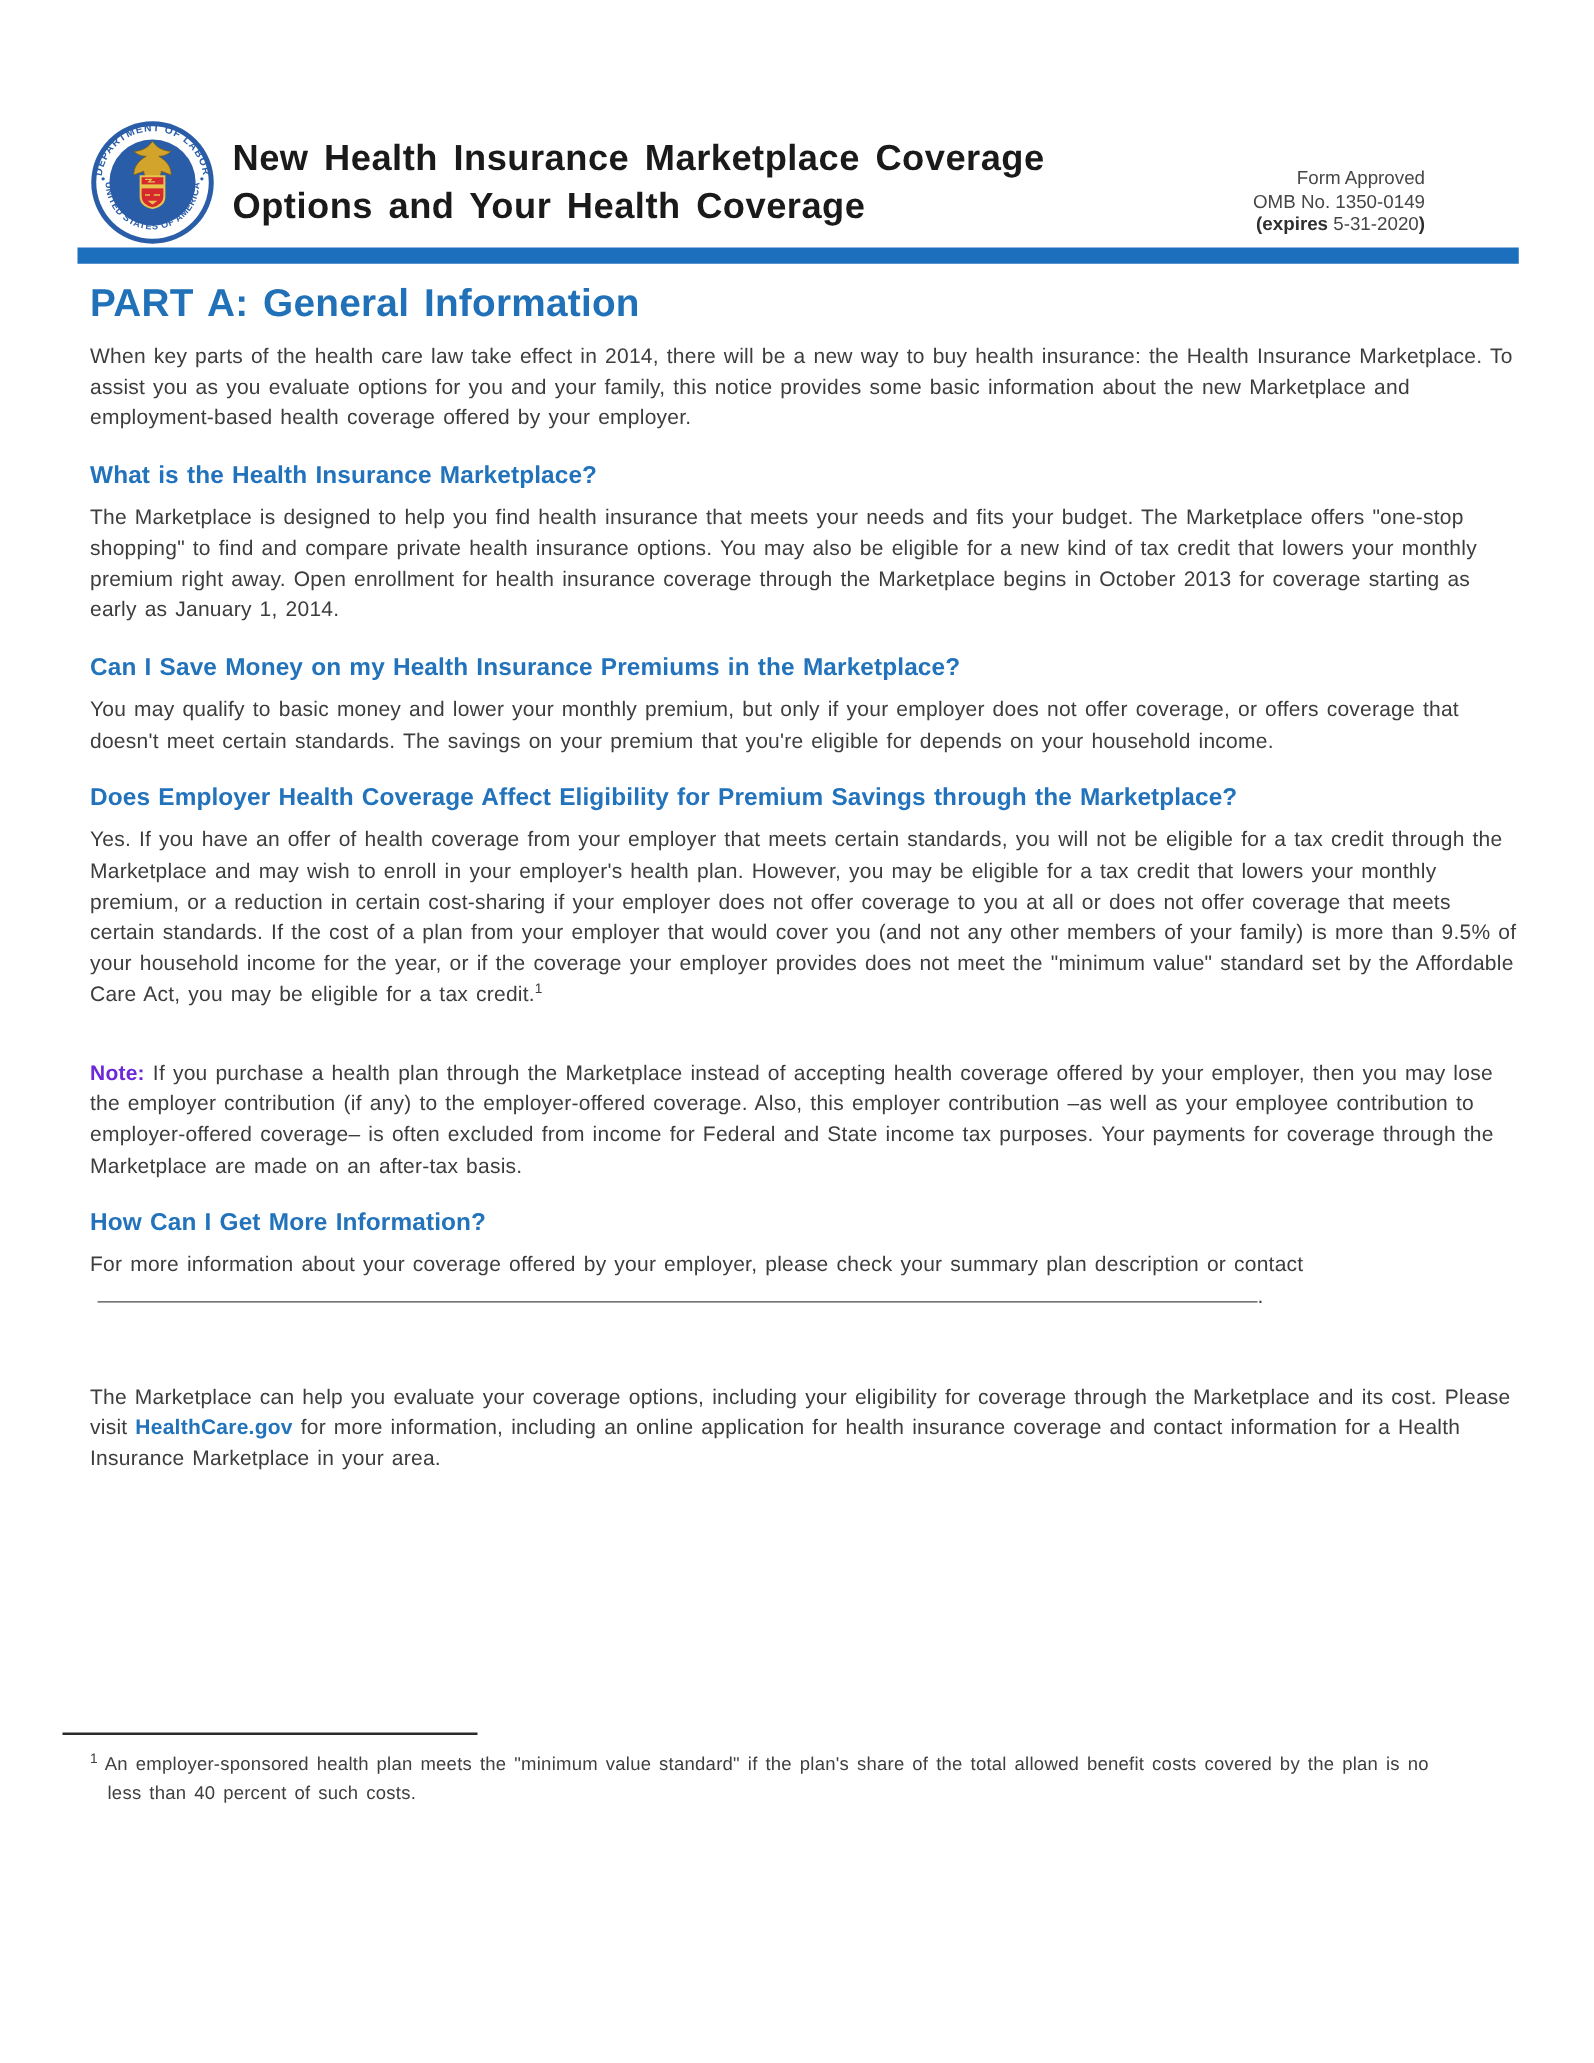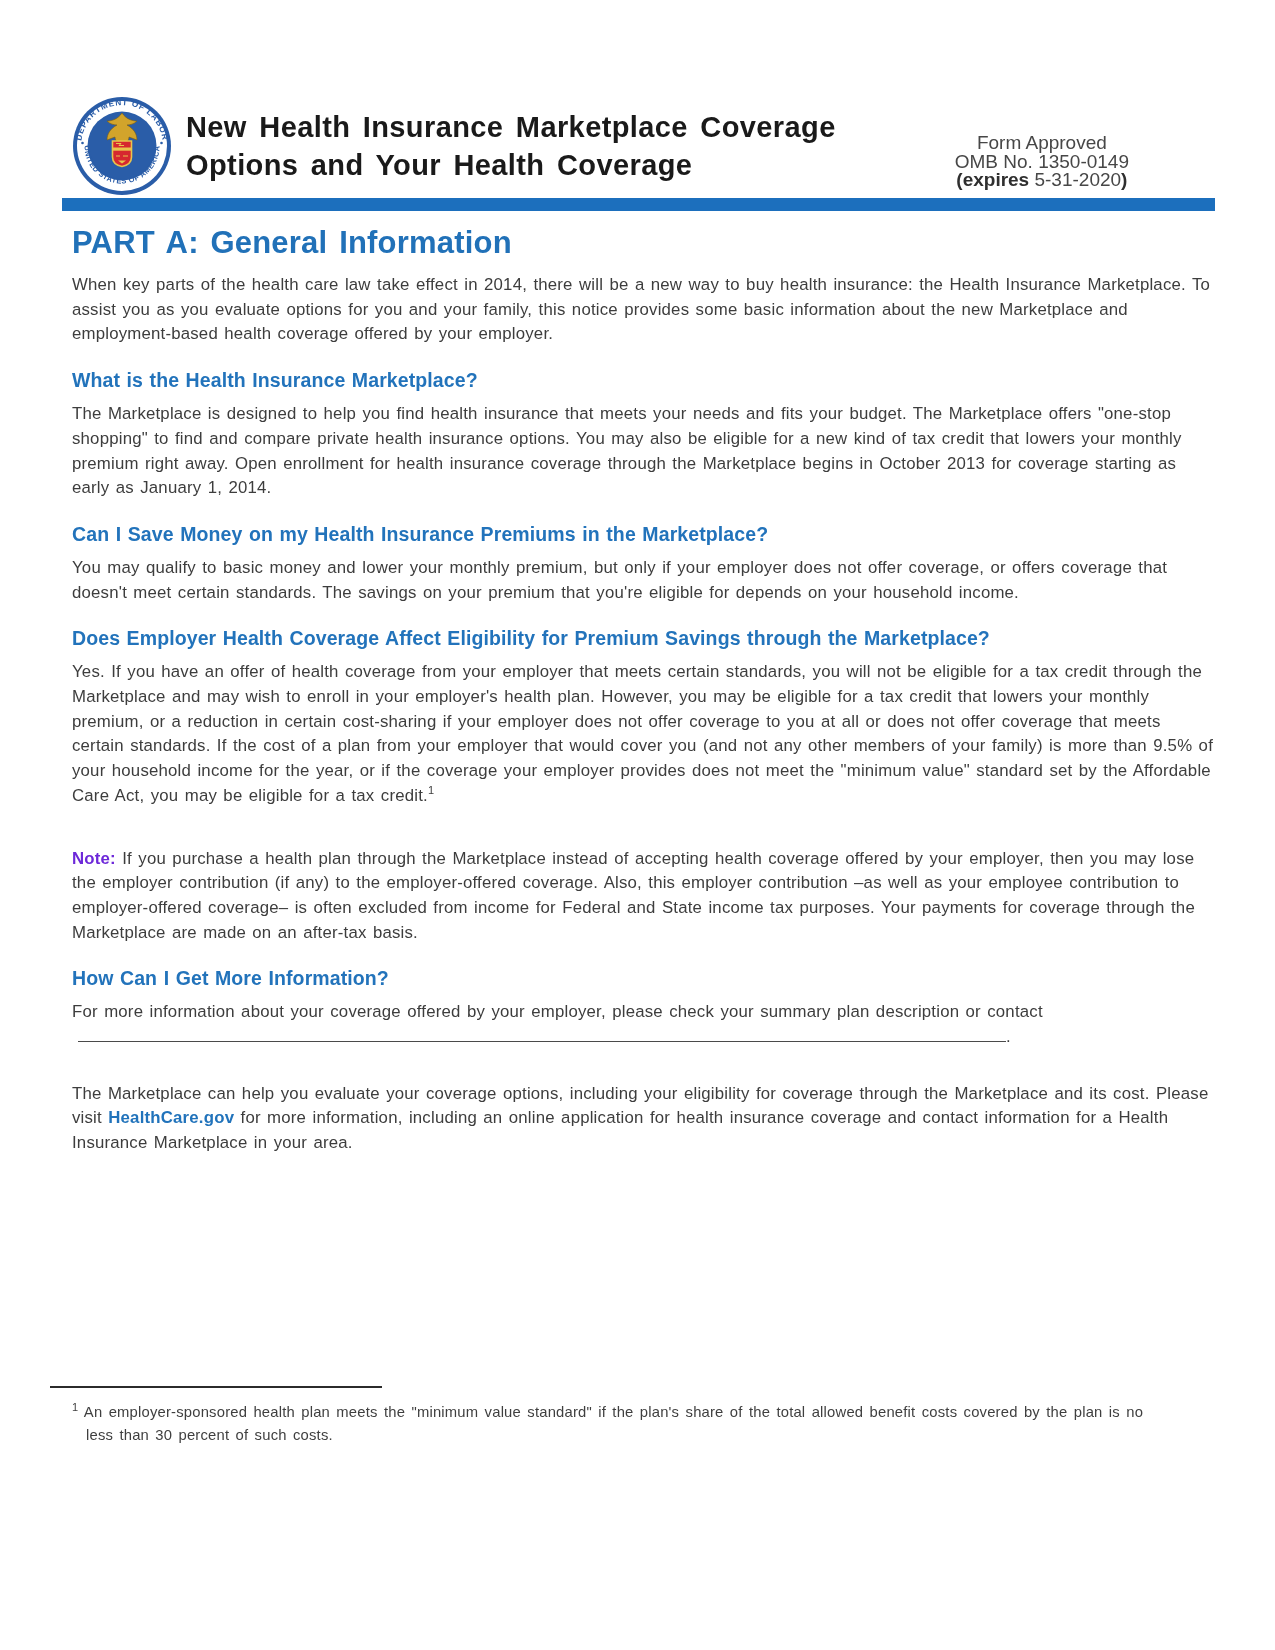--- a/index.html
+++ b/index.html
@@ -32,23 +32,23 @@
   .title-line {
     font-size: 29px;
     font-weight: bold;
     color: #1a1a1a;
     letter-spacing: 0.4px;
     word-spacing: 4px;
     line-height: 38px;
   }
   .approval {
     position: absolute;
-    right: 146px; top: 134px;
-    text-align: center;
-    font-size: 19px;
+    right: 135px; top: 134px;
+    text-align: right;
+    font-size: 15px;
     line-height: 18.5px;
     color: #474747;
   }
   .approval b { color: #2f2f2f; }
   .blue-bar {
     margin: 2px 60px 0 62px;
     height: 13px;
     background: #1c6fbd;
   }
   
@@ -86,21 +86,21 @@
     line-height: 0;
     color: #3d3d3d;
   }
   .blank-line {
     display: inline-block;
     width: 928px;
     height: 15px;
     border-bottom: 1.4px solid #4a4a4a;
     margin-left: 6px;
   }
-  .closing-para { margin-top: 32px; }
+  .closing-para { margin-top: 56px; }
   .inline-link {
     color: #2173bb;
     font-weight: bold;
     text-decoration: none;
     cursor: pointer;
   }
   
   .footnote {
     position: absolute;
     left: 50px;
@@ -194,16 +194,16 @@
 
     <h2 class="q-heading">How Can I Get More Information?</h2>
     <p class="body-text"><span>For more information about your coverage offered by your employer, please check your summary plan description or contact</span><span class="blank-line"></span><span>.</span></p>
 
     <p class="body-text closing-para"><span>The Marketplace can help you evaluate your coverage options, including your eligibility for coverage through the Marketplace and its cost. Please visit </span><a class="inline-link">HealthCare.gov</a><span> for more information, including an online application for health insurance coverage and contact information for a Health Insurance Marketplace in your area.</span></p>
 
   </div>
 
   <div class="footnote">
     <div class="footnote-rule"></div>
-    <p><sup>1</sup><span> An employer-sponsored health plan meets the "minimum value standard" if the plan's share of the total allowed benefit costs covered by the plan is no less than 30 percent of such costs.</span></p>
+    <p><sup>1</sup><span> An employer-sponsored health plan meets the "minimum value standard" if the plan's share of the total allowed benefit costs covered by the plan is no less than 40 percent of such costs.</span></p>
   </div>
 
 </div>
 
 </body></html>

